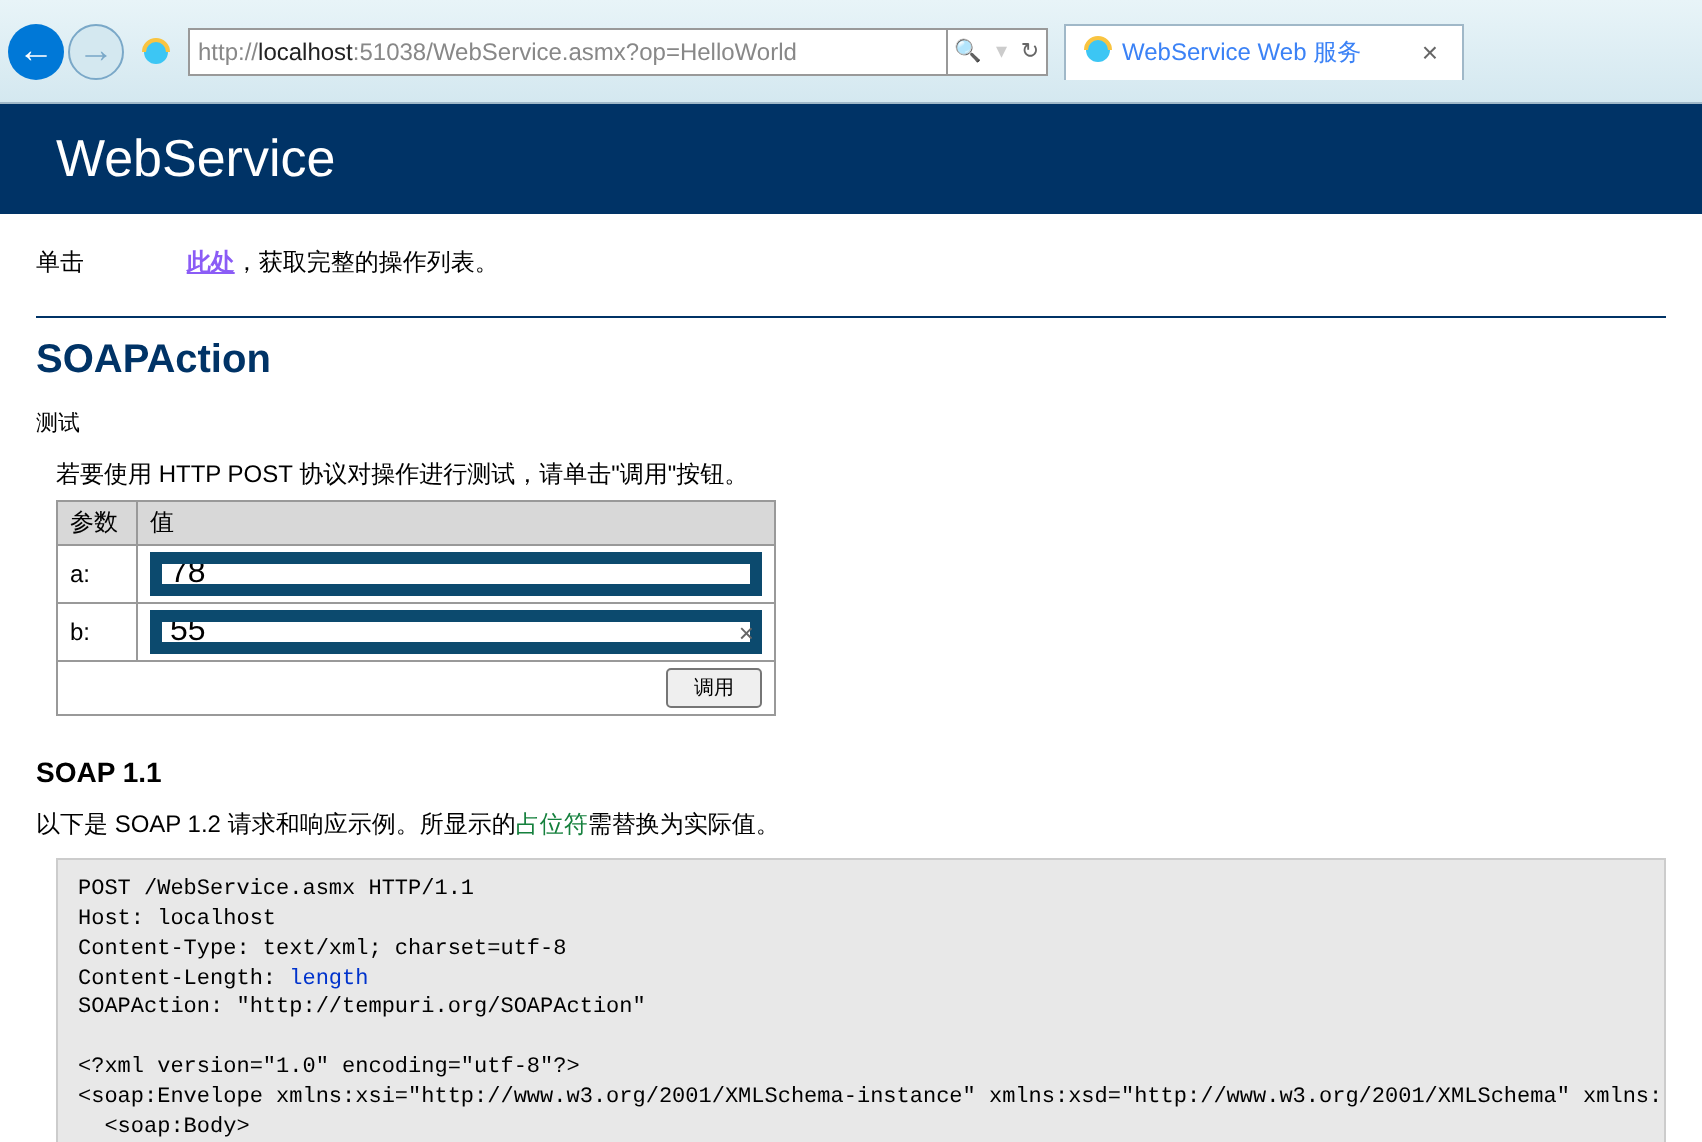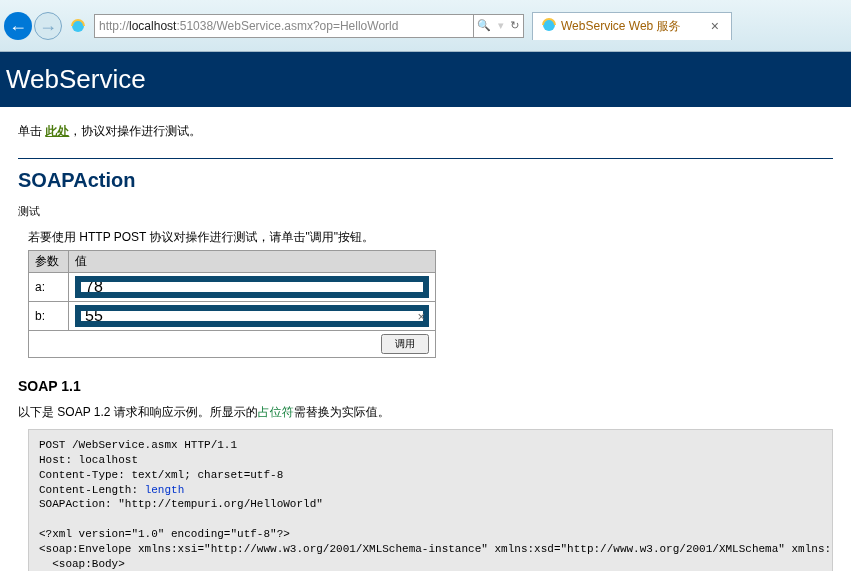--- a/index.html
+++ b/index.html
@@ -9,37 +9,37 @@
 .browser-chrome { background: linear-gradient(#e8f4f8, #d4e8f0); border-bottom: 1px solid #a0b8c8; height: 52px; display: flex; align-items: center; padding: 0 4px; }
 .nav-btn { width: 28px; height: 28px; border-radius: 50%; display: flex; align-items: center; justify-content: center; margin-right: 2px; }
 .nav-back { background: #0078d7; color: #fff; font-size: 18px; }
 .nav-fwd { border: 1px solid #7aa8c8; color: #7aa8c8; font-size: 18px; background: #d4e8f0; }
 .ie-icon { width: 18px; height: 18px; margin: 0 6px; display: inline-flex; align-items: center; }
 .addr-bar { flex: 0 0 380px; height: 24px; border: 1px solid #999; background: #fff; display: flex; align-items: center; padding: 0 4px; font-size: 12px; }
 .addr-bar .host { color: #222; }
 .addr-bar .rest { color: #888; }
 .search-refresh { width: 50px; height: 24px; border: 1px solid #999; border-left: none; background: #fff; display: flex; align-items: center; justify-content: space-around; color: #666; font-size: 11px; }
 .tab { margin-left: 8px; height: 28px; border: 1px solid #a0b8c8; border-bottom: none; background: #fff; display: flex; align-items: center; padding: 0 8px; min-width: 200px; }
-.tab-title { flex: 1; font-size: 12px; color: #a16207; margin-left: 4px; }
+.tab-title { flex: 1; font-size: 12px; color: #3b82f6; margin-left: 4px; }
 .tab-close { color: #666; font-size: 14px; padding: 0 4px; }
 
 
-.banner { background: #003366; color: #fff; padding: 12px 6px; }
+.banner { background: #003366; color: #fff; padding: 12px 28px; }
 .banner h1 { font-size: 26px; font-weight: 400; }
 
 
 .content { padding: 10px 18px; }
 .breadcrumb { font-size: 12px; margin: 6px 0 18px; }
-.breadcrumb a { color: #4d7c0f; font-weight: bold; text-decoration: underline; }
+.breadcrumb a { color: #8b5cf6; font-weight: bold; text-decoration: underline; margin-left: 48px; }
 hr.sep { border: none; border-top: 1px solid #003366; margin: 6px 0 10px; }
 h2.op-name { color: #003366; font-size: 20px; font-weight: bold; margin-bottom: 12px; }
 h3.test { font-size: 11px; font-weight: normal; margin-bottom: 10px; }
 .test-desc { margin: 0 0 4px 10px; font-size: 12px; }
 
-.param-table { border: 1px solid #999; border-collapse: collapse; margin-left: 10px; width: 408px; }
+.param-table { border: 1px solid #999; border-collapse: collapse; margin-left: 10px; width: 360px; }
 .param-table th { background: #d8d8d8; border: 1px solid #999; text-align: left; padding: 2px 6px; font-weight: normal; }
 .param-table td { border: 1px solid #999; padding: 3px 6px; }
 .param-table td.label { width: 40px; }
 .param-input { width: 100%; height: 22px; border: 6px solid #0c4a6e; padding: 0 4px; font-size: 16px; }
 .input-wrap { position: relative; display: flex; align-items: center; }
 .input-clear { position: absolute; right: 4px; color: #666; font-size: 13px; }
 .invoke-row td { text-align: right; }
 .invoke-btn { padding: 1px 12px; font-size: 10px; }
 
 h3.soap { font-size: 14px; font-weight: bold; margin: 20px 0 10px; }
@@ -86,21 +86,21 @@
 </div>
 
 <div class="banner">
   <h1>WebService</h1>
 </div>
 
 <div class="content">
 
   <div class="breadcrumb">
     <span>单击</span>
-    <a href="#">此处</a><span>，协议对操作进行测试。</span>
+    <a href="#">此处</a><span>，获取完整的操作列表。</span>
   </div>
 
   <hr class="sep">
 
   <h2 class="op-name">SOAPAction</h2>
 
   <h3 class="test">测试</h3>
   <div class="test-desc">若要使用 HTTP POST 协议对操作进行测试，请单击"调用"按钮。</div>
 
   <table class="param-table">
@@ -136,21 +136,21 @@
 
   <h3 class="soap">SOAP 1.1</h3>
   <div class="soap-desc">
     <span>以下是 SOAP 1.2 请求和响应示例。所显示的</span><span class="ph">占位符</span><span>需替换为实际值。</span>
   </div>
 
   <div class="code-block"><span>POST /WebService.asmx HTTP/1.1</span>
 <span>Host: localhost</span>
 <span>Content-Type: text/xml; charset=utf-8</span>
 <span>Content-Length: </span><span class="kw">length</span>
-<span>SOAPAction: "http://tempuri.org/HelloWorld"</span>
+<span>SOAPAction: "http://tempuri.org/SOAPAction"</span>
 
 <span>&lt;?xml version="1.0" encoding="utf-8"?&gt;</span>
 <span>&lt;soap:Envelope xmlns:xsi="http://www.w3.org/2001/XMLSchema-instance" xmlns:xsd="http://www.w3.org/2001/XMLSchema" xmlns:soap="http://sc</span>
 <span>  &lt;soap:Body&gt;</span>
 
 
 
 
 
 </div>

